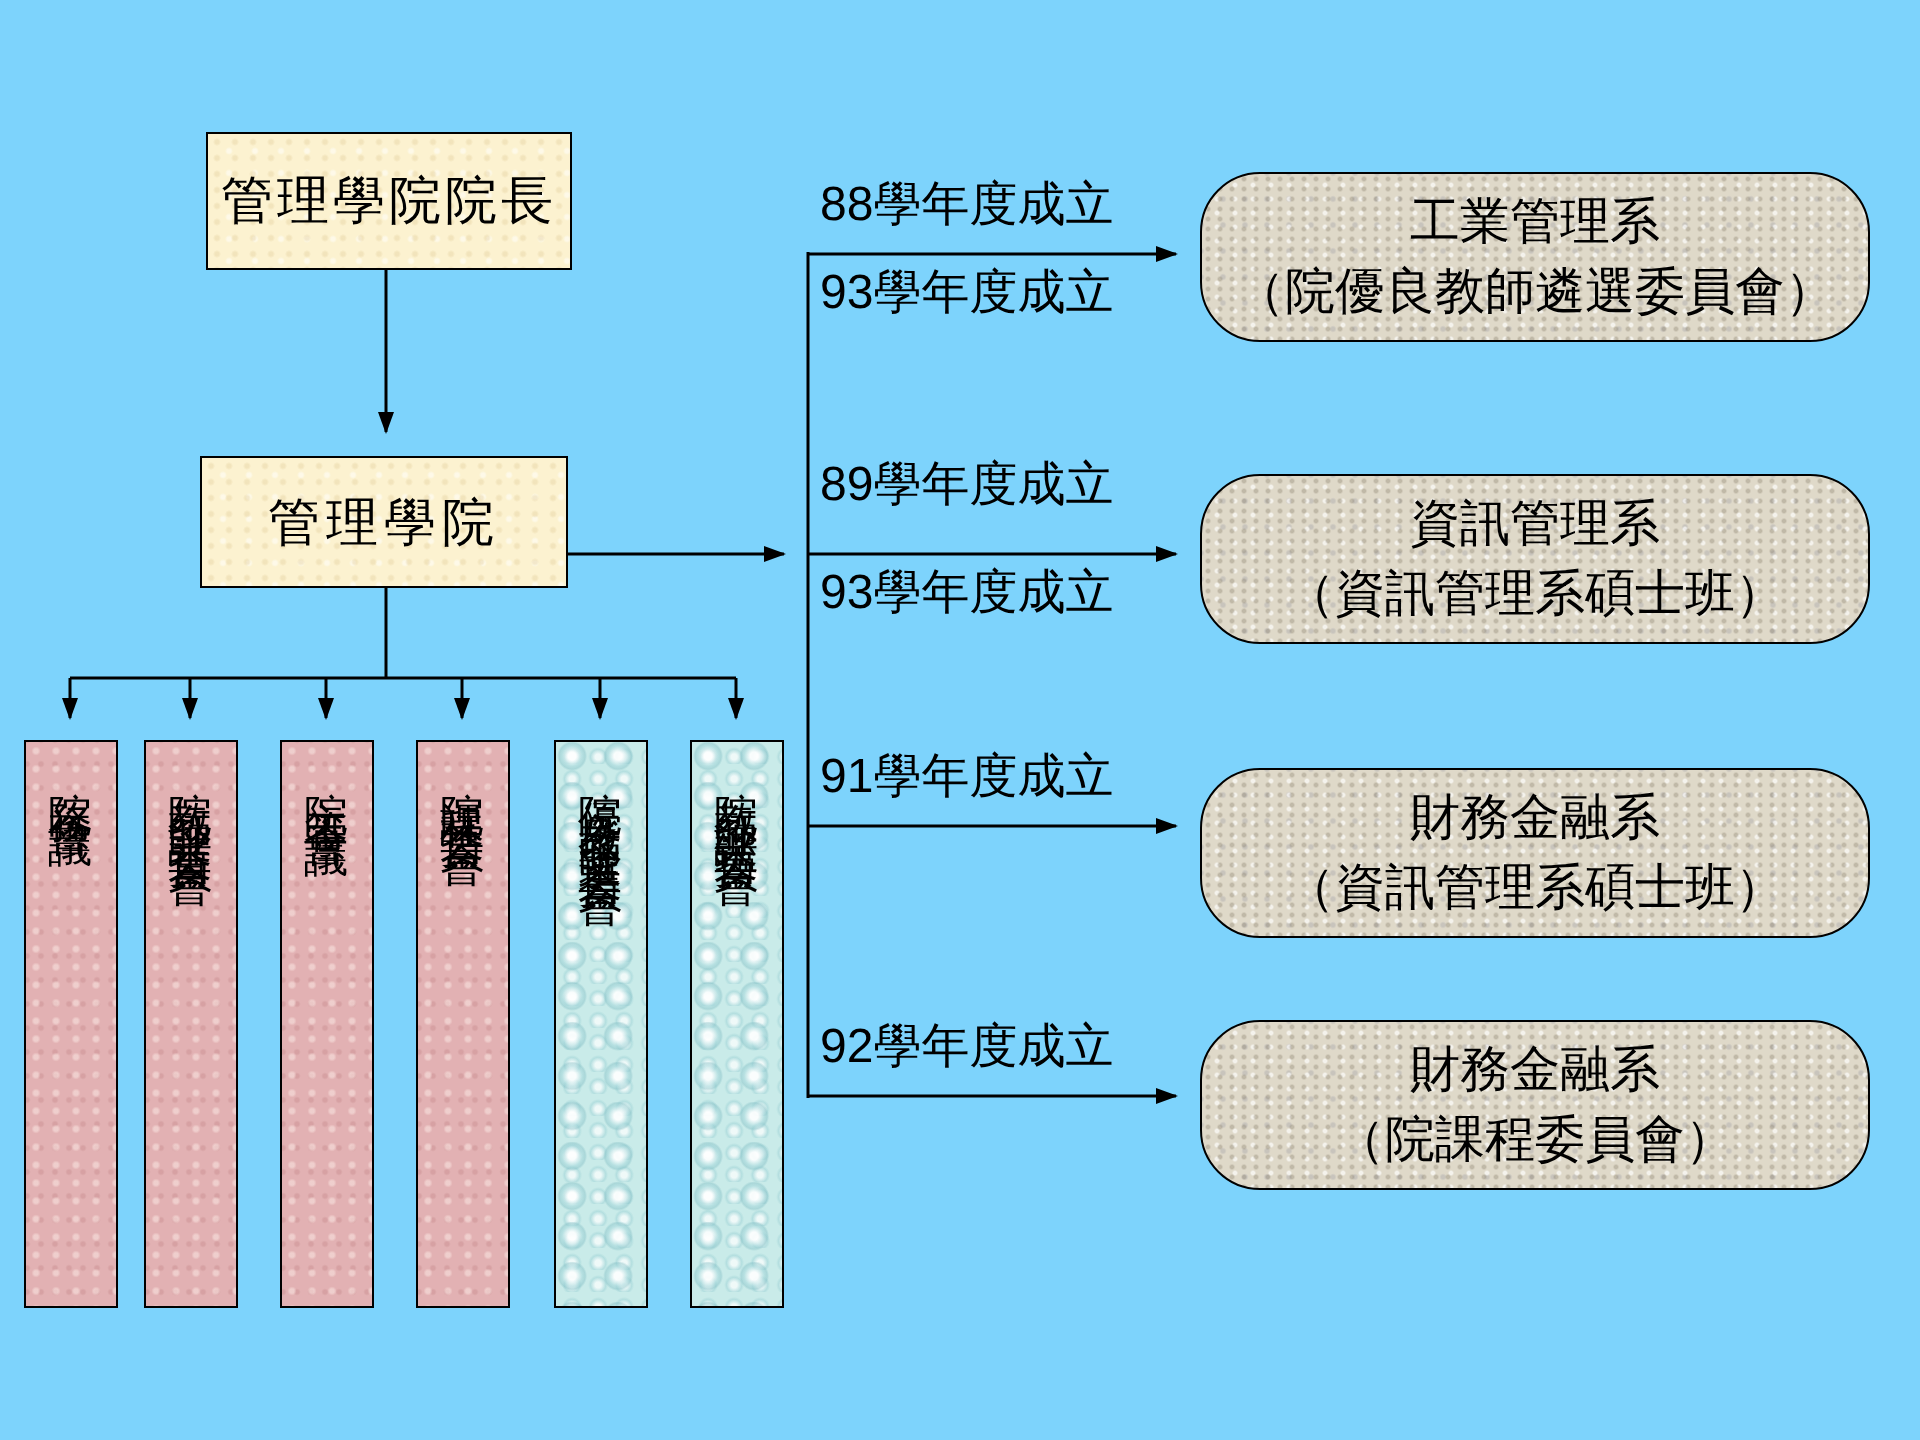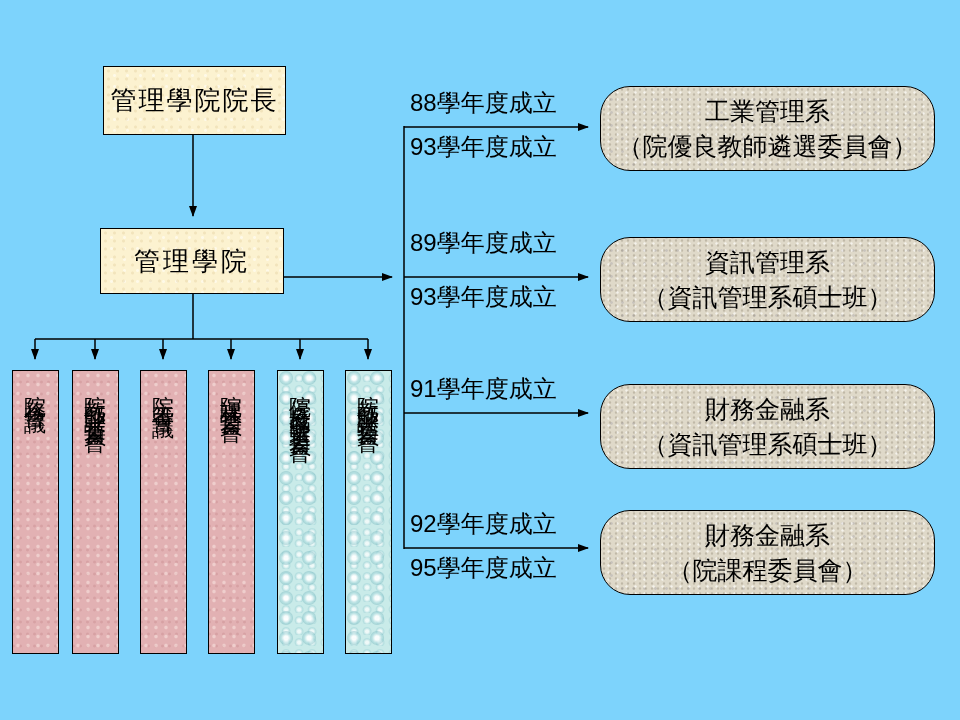--- a/index.html
+++ b/index.html
@@ -131,15 +131,14 @@
     <span>財務金融系</span>
     <span>（院課程委員會）</span>
   </div>
 
   <div class="estlabel e1a">88學年度成立</div>
   <div class="estlabel e1b">93學年度成立</div>
   <div class="estlabel e2a">89學年度成立</div>
   <div class="estlabel e2b">93學年度成立</div>
   <div class="estlabel e3a">91學年度成立</div>
   <div class="estlabel e4a">92學年度成立</div>
-  <div class="estlabel e4b">95學年度成立</div>
 
 </div>
 
 </body></html>

